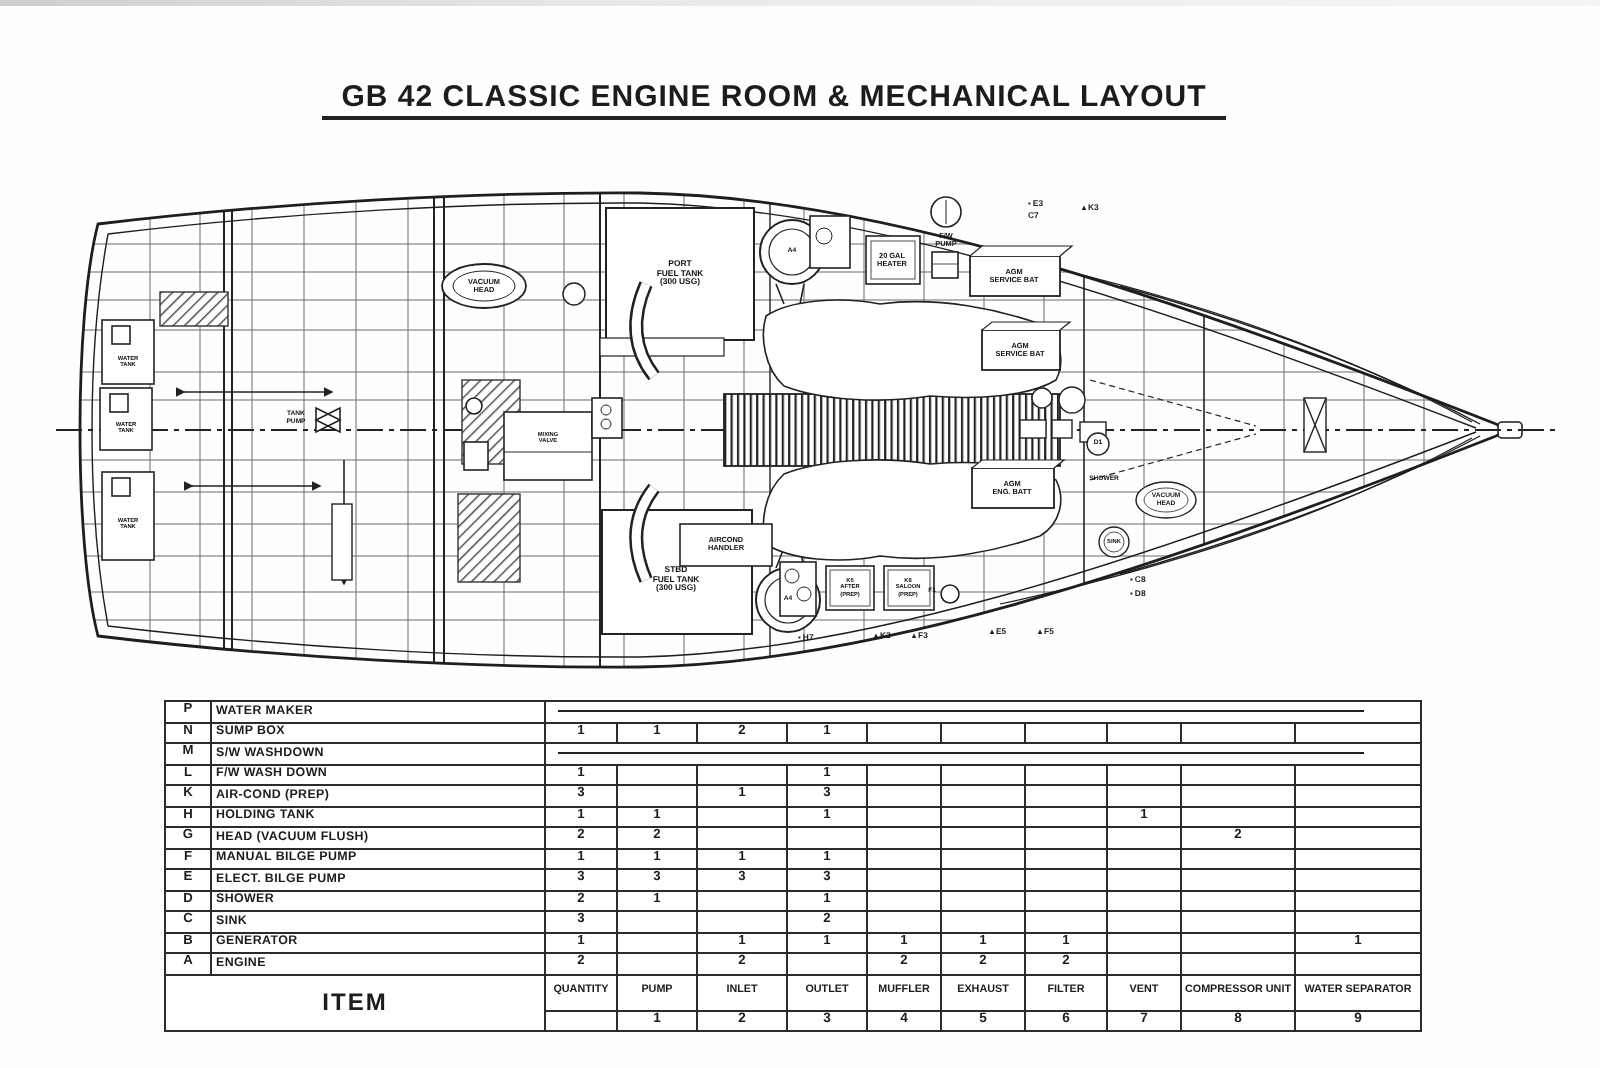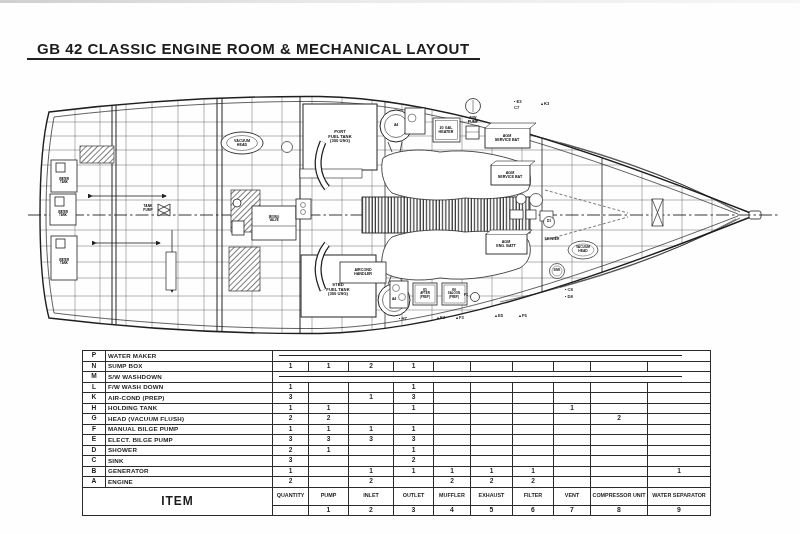--- a/index.html
+++ b/index.html
@@ -1,21 +1,21 @@
 <!DOCTYPE html>
 <html><head>
 <meta charset="utf-8">
 <style>
   html,body{margin:0;padding:0;background:#ffffff;}
   #page{position:relative;width:800px;height:534px;background:#fefefe;overflow:hidden;
         font-family:"Liberation Sans", sans-serif;color:#1c1c1c;}
   #scan-edge{position:absolute;top:0;left:0;width:100%;height:3px;
              background:linear-gradient(to right,#cfcfcf,#e9e9e9 40%,#f6f6f6);}
   
-  #title-wrap{position:absolute;top:40px;left:0;width:774px;padding-left:27px;}
+  #title-wrap{position:absolute;top:40px;left:0;width:774px;text-align:center;}
   #page-title{display:inline-block;font-size:15px;font-weight:bold;letter-spacing:.5px;
               border-bottom:2px solid #222;padding:0 10px 1px 10px;}
   #drawing-no{position:absolute;top:64px;left:0;width:774px;text-align:center;
               font-size:9px;font-weight:bold;letter-spacing:.3px;}
   
   .lbl{position:absolute;transform:translate(-50%,-50%);text-align:center;
        white-space:pre-line;line-height:1.12;color:#111;font-weight:bold;z-index:3;} .f4{font-size:4.2px;} .f37{font-size:3.7px;} .f33{font-size:3.3px;} .f28{font-size:2.9px;}
   .code{position:absolute;font-size:4.2px;font-weight:bold;z-index:3;white-space:nowrap;}
   .code-sq::before{content:"▪";font-size:4px;margin-right:1px;}
   .code-tr::before{content:"▴";font-size:4px;margin-right:1px;}

